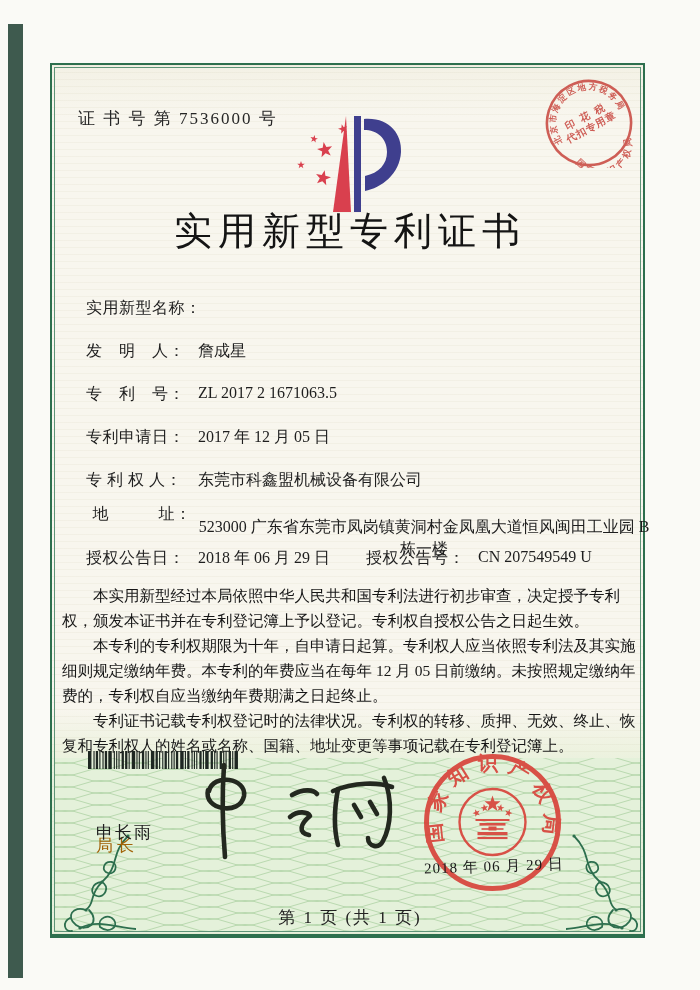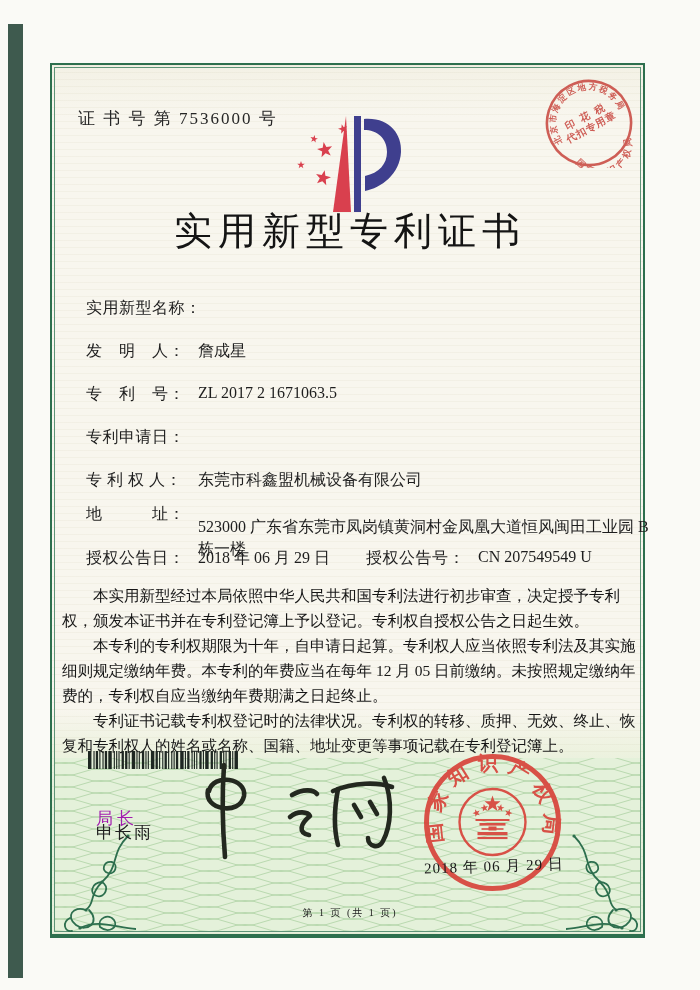--- a/index.html
+++ b/index.html
@@ -29,37 +29,37 @@
   
   .cert-number{position:absolute;left:78px;top:107px;font-size:17px;letter-spacing:2px;color:#262626;z-index:2;text-align:right;}
   .logo{position:absolute;left:288px;top:112px;width:118px;height:102px;z-index:2;}
   .tax-stamp{position:absolute;left:544px;top:78px;width:90px;height:90px;z-index:3;opacity:.88;}
   .title{position:absolute;left:0;right:0;top:206px;text-align:center;font-size:38px;letter-spacing:6px;color:#141414;font-weight:500;z-index:2;}
   
   .fields{position:absolute;left:86px;top:296px;width:534px;font-size:16px;z-index:2;}
   .row{position:absolute;display:flex;white-space:nowrap;}
   .row .lbl{width:112px;flex:none;letter-spacing:.5px;color:#1e1e1e;}
   .row .val{color:#1e1e1e;}
-  .row.addr{white-space:normal;}
+  .row.addr{white-space:normal;text-align:center;}
   .row.addr .val{width:452px;line-height:22px;margin-top:12px;}
   .pair2{position:absolute;left:280px;display:flex;white-space:nowrap;}
   
   .body-text{position:absolute;left:62px;top:583px;width:578px;font-size:15.5px;line-height:25px;color:#161616;z-index:2;}
   .body-text p{margin:0;text-indent:2em;}
   
   .barcode{position:absolute;left:88px;top:751px;width:150px;height:18px;z-index:2;}
   
-  .sig-title{position:absolute;left:96px;top:807px;font-size:17px;letter-spacing:4px;color:#a21caf;z-index:2;}
+  .sig-title{position:absolute;left:96px;top:834px;font-size:17px;letter-spacing:4px;color:#a16207;z-index:2;}
   .sig-name{position:absolute;left:96px;top:821px;font-size:17px;letter-spacing:2px;color:#202020;z-index:2;}
   .signature{position:absolute;left:196px;top:760px;width:200px;height:102px;z-index:2;}
   
   .office-seal{position:absolute;left:420px;top:750px;width:145px;height:145px;z-index:3;opacity:.93;}
   .seal-date{position:absolute;left:424px;top:857px;width:150px;font-size:15px;color:#1b1b1b;letter-spacing:1px;transform:rotate(-2deg);z-index:4;white-space:nowrap;}
   
-  .footer{position:absolute;left:0;right:0;top:906px;text-align:center;font-size:10px;letter-spacing:2px;color:#222;z-index:2;}
+  .footer{position:absolute;left:0;right:0;top:906px;text-align:center;font-size:17px;letter-spacing:2px;color:#222;z-index:2;}
 </style>
 </head>
 <body>
 
 <div class="page">
 
   <div class="spine"></div>
 
   <div class="frame">
     <div class="guilloche">
@@ -173,20 +173,21 @@
     <div class="row" style="top:45px">
       <span class="lbl">发　明　人：</span>
       <span class="val">詹成星</span>
     </div>
     <div class="row" style="top:88px">
       <span class="lbl">专　利　号：</span>
       <span class="val">ZL 2017 2 1671063.5</span>
     </div>
     <div class="row" style="top:131px">
       <span class="lbl">专利申请日：</span>
+      <span class="val">2017 年 12 月 05 日</span>
     </div>
     <div class="row" style="top:174px">
       <span class="lbl">专 利 权 人：</span>
       <span class="val">东莞市科鑫盟机械设备有限公司</span>
     </div>
     <div class="row addr" style="top:208px">
       <span class="lbl">地　　　址：</span>
       <span class="val">523000 广东省东莞市凤岗镇黄洞村金凤凰大道恒风闽田工业园 B 栋一楼</span>
     </div>
     <div class="row" style="top:252px">

